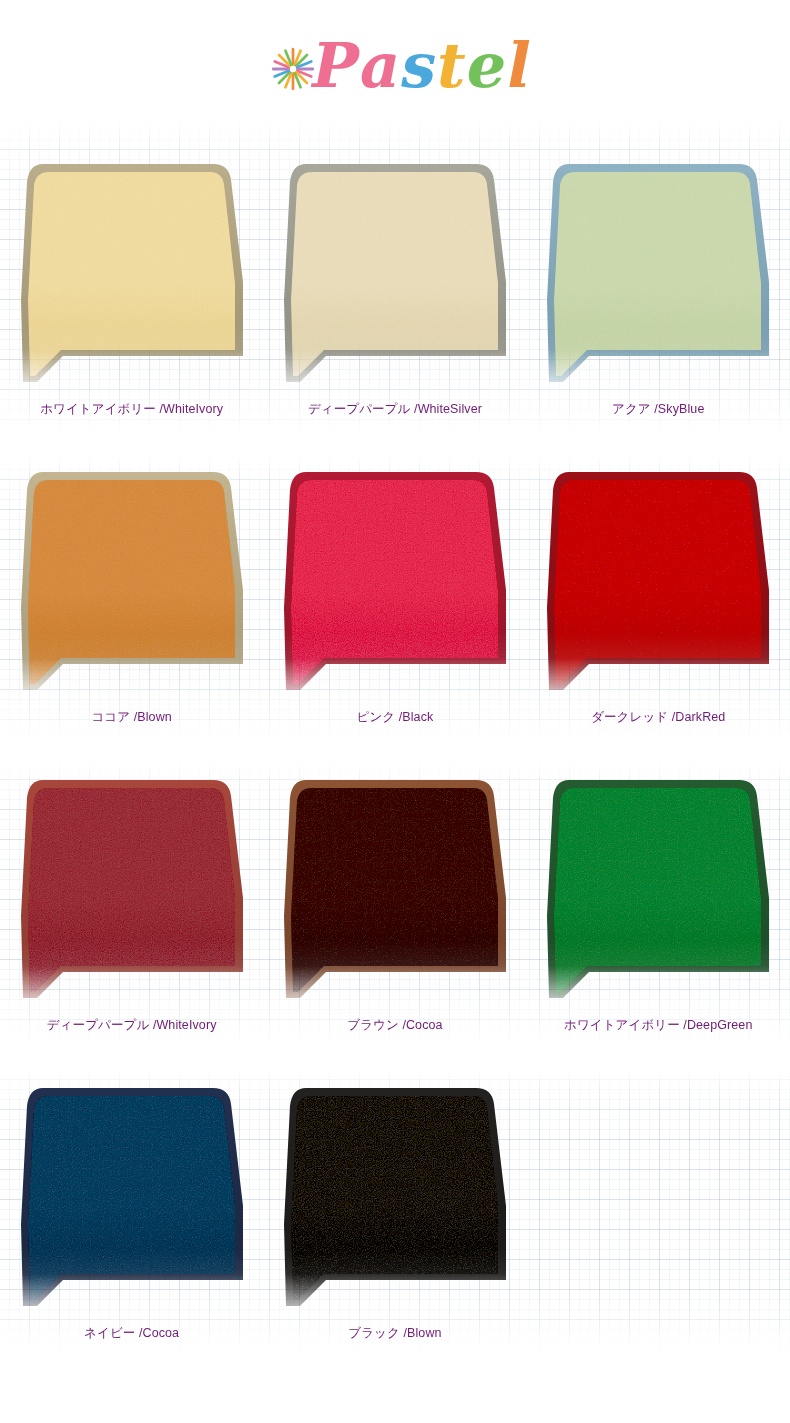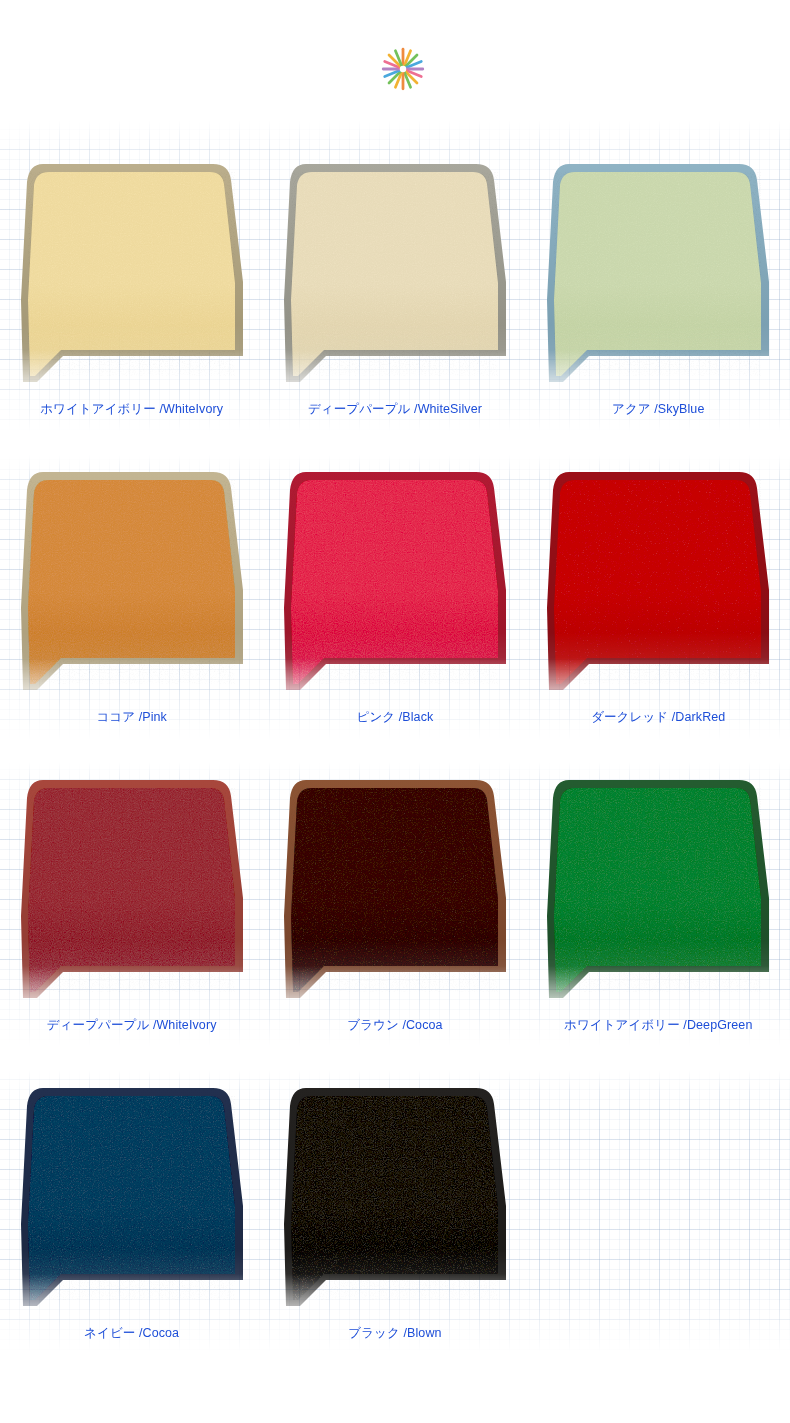--- a/index.html
+++ b/index.html
@@ -129,21 +129,21 @@
   }
   .mat-svg {
     display: block;
     width: 250px;
     height: 250px;
   }
 
   
   .caption {
     font-size: 12.5px;
-    color: #1d4ed8;
+    color: #701a75;
     text-align: center;
     line-height: 1.2;
     white-space: nowrap;
     letter-spacing: 0.1px;
     margin-top: 2px;
   }
 
   
   .row-pad-1 { margin-top: 18px; }
 </style>
@@ -173,20 +173,23 @@
               <rect x="47" y="4" width="6" height="42" rx="3" fill="#f2b233" transform="rotate(202.5 50 50)"></rect>
               <rect x="47" y="4" width="6" height="42" rx="3" fill="#74c15b" transform="rotate(225 50 50)"></rect>
               <rect x="47" y="4" width="6" height="42" rx="3" fill="#4aa8dd" transform="rotate(247.5 50 50)"></rect>
               <rect x="47" y="4" width="6" height="42" rx="3" fill="#b283c4" transform="rotate(270 50 50)"></rect>
               <rect x="47" y="4" width="6" height="42" rx="3" fill="#ee6f92" transform="rotate(292.5 50 50)"></rect>
               <rect x="47" y="4" width="6" height="42" rx="3" fill="#f2b233" transform="rotate(315 50 50)"></rect>
               <rect x="47" y="4" width="6" height="42" rx="3" fill="#74c15b" transform="rotate(337.5 50 50)"></rect>
             </g>
           <circle cx="50" cy="50" r="7" fill="#ffffff"></circle>
         </svg>
+        <div class="logo-word">
+          <span style="color: rgb(238, 111, 146);">P</span><span style="color: rgb(238, 111, 146);">a</span><span style="color: rgb(74, 168, 221);">s</span><span style="color: rgb(242, 178, 51);">t</span><span style="color: rgb(116, 193, 91);">e</span><span style="color: rgb(239, 139, 63);">l</span>
+        </div>
       </div>
     </div>
 
     <div class="swatch-grid row-pad-1" id="swatch-grid">
         <div class="swatch">
           <div class="mat-wrap">
             <svg class="mat-svg" viewBox="0 0 250 250">
               <defs>
                 <filter id="tex0" x="0" y="0" width="100%" height="100%">
                   <feTurbulence type="fractalNoise" baseFrequency="0.9" numOctaves="3" result="n"></feTurbulence>
@@ -323,21 +326,21 @@
                 <mask id="fade3">
                   <rect x="0" y="0" width="250" height="250" fill="url(#fadeg3)"></rect>
                 </mask>
               </defs>
               <g mask="url(#fade3)">
                 <path d="M 36,14 L 206,14 Q 222,14 224,30 L 236,132 L 236,206 L 56,206 L 30,232 L 16,232 L 14,150 L 20,32 Q 22,14 36,14 Z" fill="url(#pipe3)"></path>
                 <path d="M 42,22 L 203,22 Q 215,22 217,34 L 228,133 L 228,200 L 54,200 L 28,226 L 23,226 L 21,150 L 27,35 Q 29,22 42,22 Z" fill="url(#body3)" filter="url(#tex3)"></path>
               </g>
             </svg>
           </div>
-          <div class="caption">ココア /Pink</div>
+          <div class="caption">ココア /Blown</div>
         </div>
         <div class="swatch">
           <div class="mat-wrap">
             <svg class="mat-svg" viewBox="0 0 250 250">
               <defs>
                 <filter id="tex4" x="0" y="0" width="100%" height="100%">
                   <feTurbulence type="fractalNoise" baseFrequency="0.9" numOctaves="3" result="n"></feTurbulence>
                   <feColorMatrix in="n" type="saturate" values="0"></feColorMatrix>
                   <feComposite in="SourceGraphic" operator="arithmetic" k1="0" k2="1" k3="0.12" k4="-0.06"></feComposite>
                 </filter>

